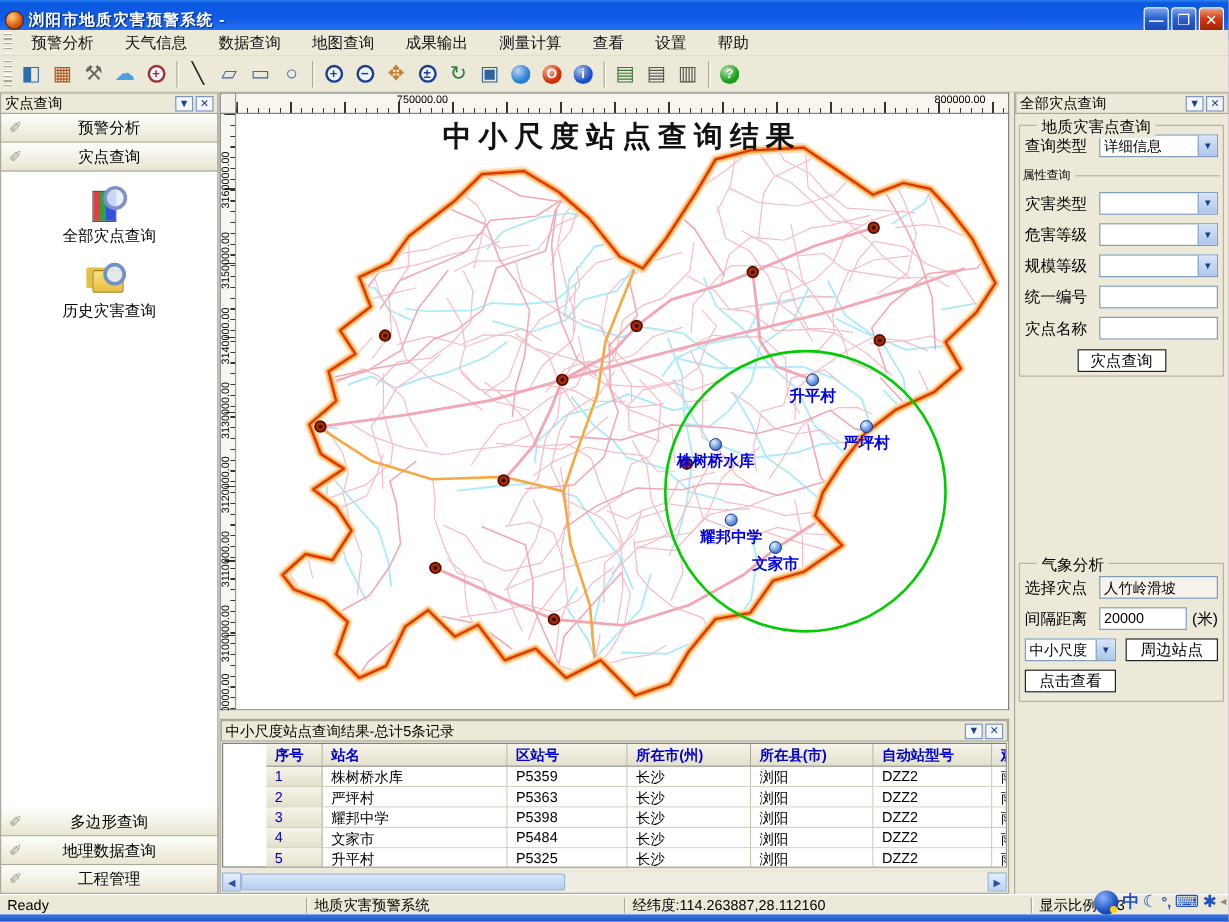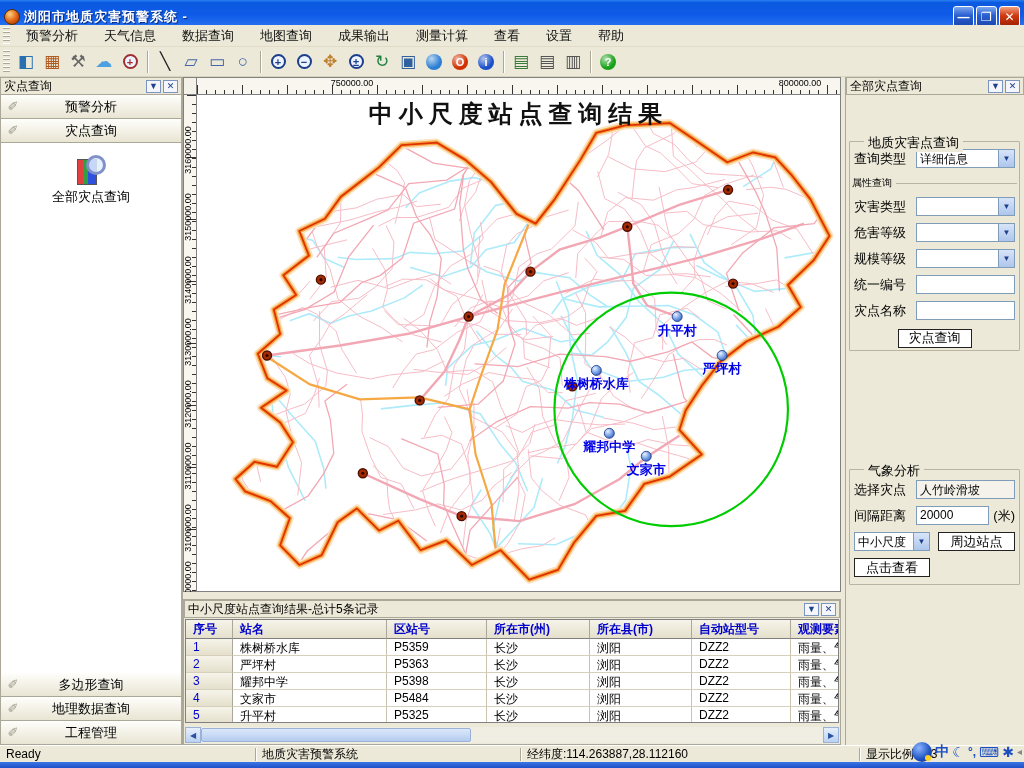--- a/index.html
+++ b/index.html
@@ -86,21 +86,21 @@
   #v-ruler{position:absolute;left:0;top:18px;width:14px;height:497px;background:#f8f6ee;border:1px solid #808080;border-top:none;}
   #v-ruler .ticks{position:absolute;right:0;top:0;height:100%;width:9px;
     background:repeating-linear-gradient(180deg,#333 0 1px,transparent 1px 9px) right/4px 100% no-repeat,
                repeating-linear-gradient(180deg,#333 0 1px,transparent 1px 62px) right/9px 100% no-repeat;}
   .vr-num{position:absolute;font-size:9px;color:#000;width:70px;text-align:center;left:-31px;transform:rotate(-90deg);}
   #map-canvas{position:absolute;left:14px;top:18px;width:644px;height:497px;background:#fff;border:1px solid #808080;border-left:none;border-top:none;}
   #splitter{position:absolute;left:0;top:515px;width:658px;height:7px;background:#ece9d8;}
 
   
   #bottom-panel{position:absolute;left:0;top:522px;width:658px;height:146px;background:#ece9d8;border:1px solid #aca899;}
-  #bp-table{position:absolute;left:1px;top:19px;right:1px;height:104px;background:#fff;border:1px solid #808080;overflow:hidden;}
+  #bp-table{position:absolute;left:1px;top:19px;right:1px;height:104px;background:#fff;border:1px solid #808080;overflow:hidden;padding-left:36px;}
   .trow{display:flex;height:17px;}
   .trow.head{height:19px;}
   .tcell{flex:none;border-right:1px solid #c8c4b0;border-bottom:1px solid #d4d0bc;font-size:12px;
     padding:1px 4px 0 7px;white-space:nowrap;overflow:hidden;color:#000;background:#fff;}
   .trow.head .tcell{background:linear-gradient(180deg,#f6f4ea,#e4e0cc);border-right:1px solid #aca899;
     border-bottom:1px solid #808080;color:#0000cc;font-weight:bold;}
   .tcell.rowhead{background:linear-gradient(180deg,#f6f4ea,#e4e0cc);border-right:1px solid #aca899;color:#0000cc;}
   #bp-hscroll{position:absolute;left:1px;bottom:1px;right:1px;height:16px;background:#f0eee2;display:flex;}
   .sc-btn{width:16px;height:16px;background:linear-gradient(180deg,#e6effc,#bcd2f0);border:1px solid #9ab2d8;
     color:#2a52a0;font-size:8px;display:flex;align-items:center;justify-content:center;}
@@ -213,20 +213,24 @@
         </div>
         <div class="group-btn">
           <span class="gicon">✐</span>
           <span class="glabel">灾点查询</span>
         </div>
       </div>
     <div id="lp-body">
       <div class="lp-item">
         <div class="icon-allquery"></div>
         <div class="lp-item-label">全部灾点查询</div>
+      </div>
+      <div class="lp-item">
+        <div class="icon-history"></div>
+        <div class="lp-item-label">历史灾害查询</div>
       </div>
     </div>
     <div id="lp-bottom-groups" style="position: absolute; left: 0px; right: 0px; bottom: 0px;">
         <div class="group-btn">
           <span class="gicon">✐</span>
           <span class="glabel">多边形查询</span>
         </div>
         <div class="group-btn">
           <span class="gicon">✐</span>
           <span class="glabel">地理数据查询</span>
@@ -533,21 +537,21 @@
   </div>
 
   <div id="right-panel">
     <div class="panel-title">
       <span>全部灾点查询</span>
       <span class="pt-spacer"></span>
       <span class="mini-btn">▼</span>
       <span class="mini-btn">✕</span>
     </div>
 
-    <div class="rp-group" style="top:27px;height:210px;margin-top:37px;">
+    <div class="rp-group" style="top:27px;height:210px;">
       <div class="legend">地质灾害点查询</div>
       <div class="rp-row">
         <span class="rp-label">查询类型</span>
         <span class="combo">
           <span class="cval">详细信息</span>
           <span class="carrow">▼</span>
         </span>
       </div>
       <div class="sub-legend">属性查询</div>
       <div id="rp-fields">

